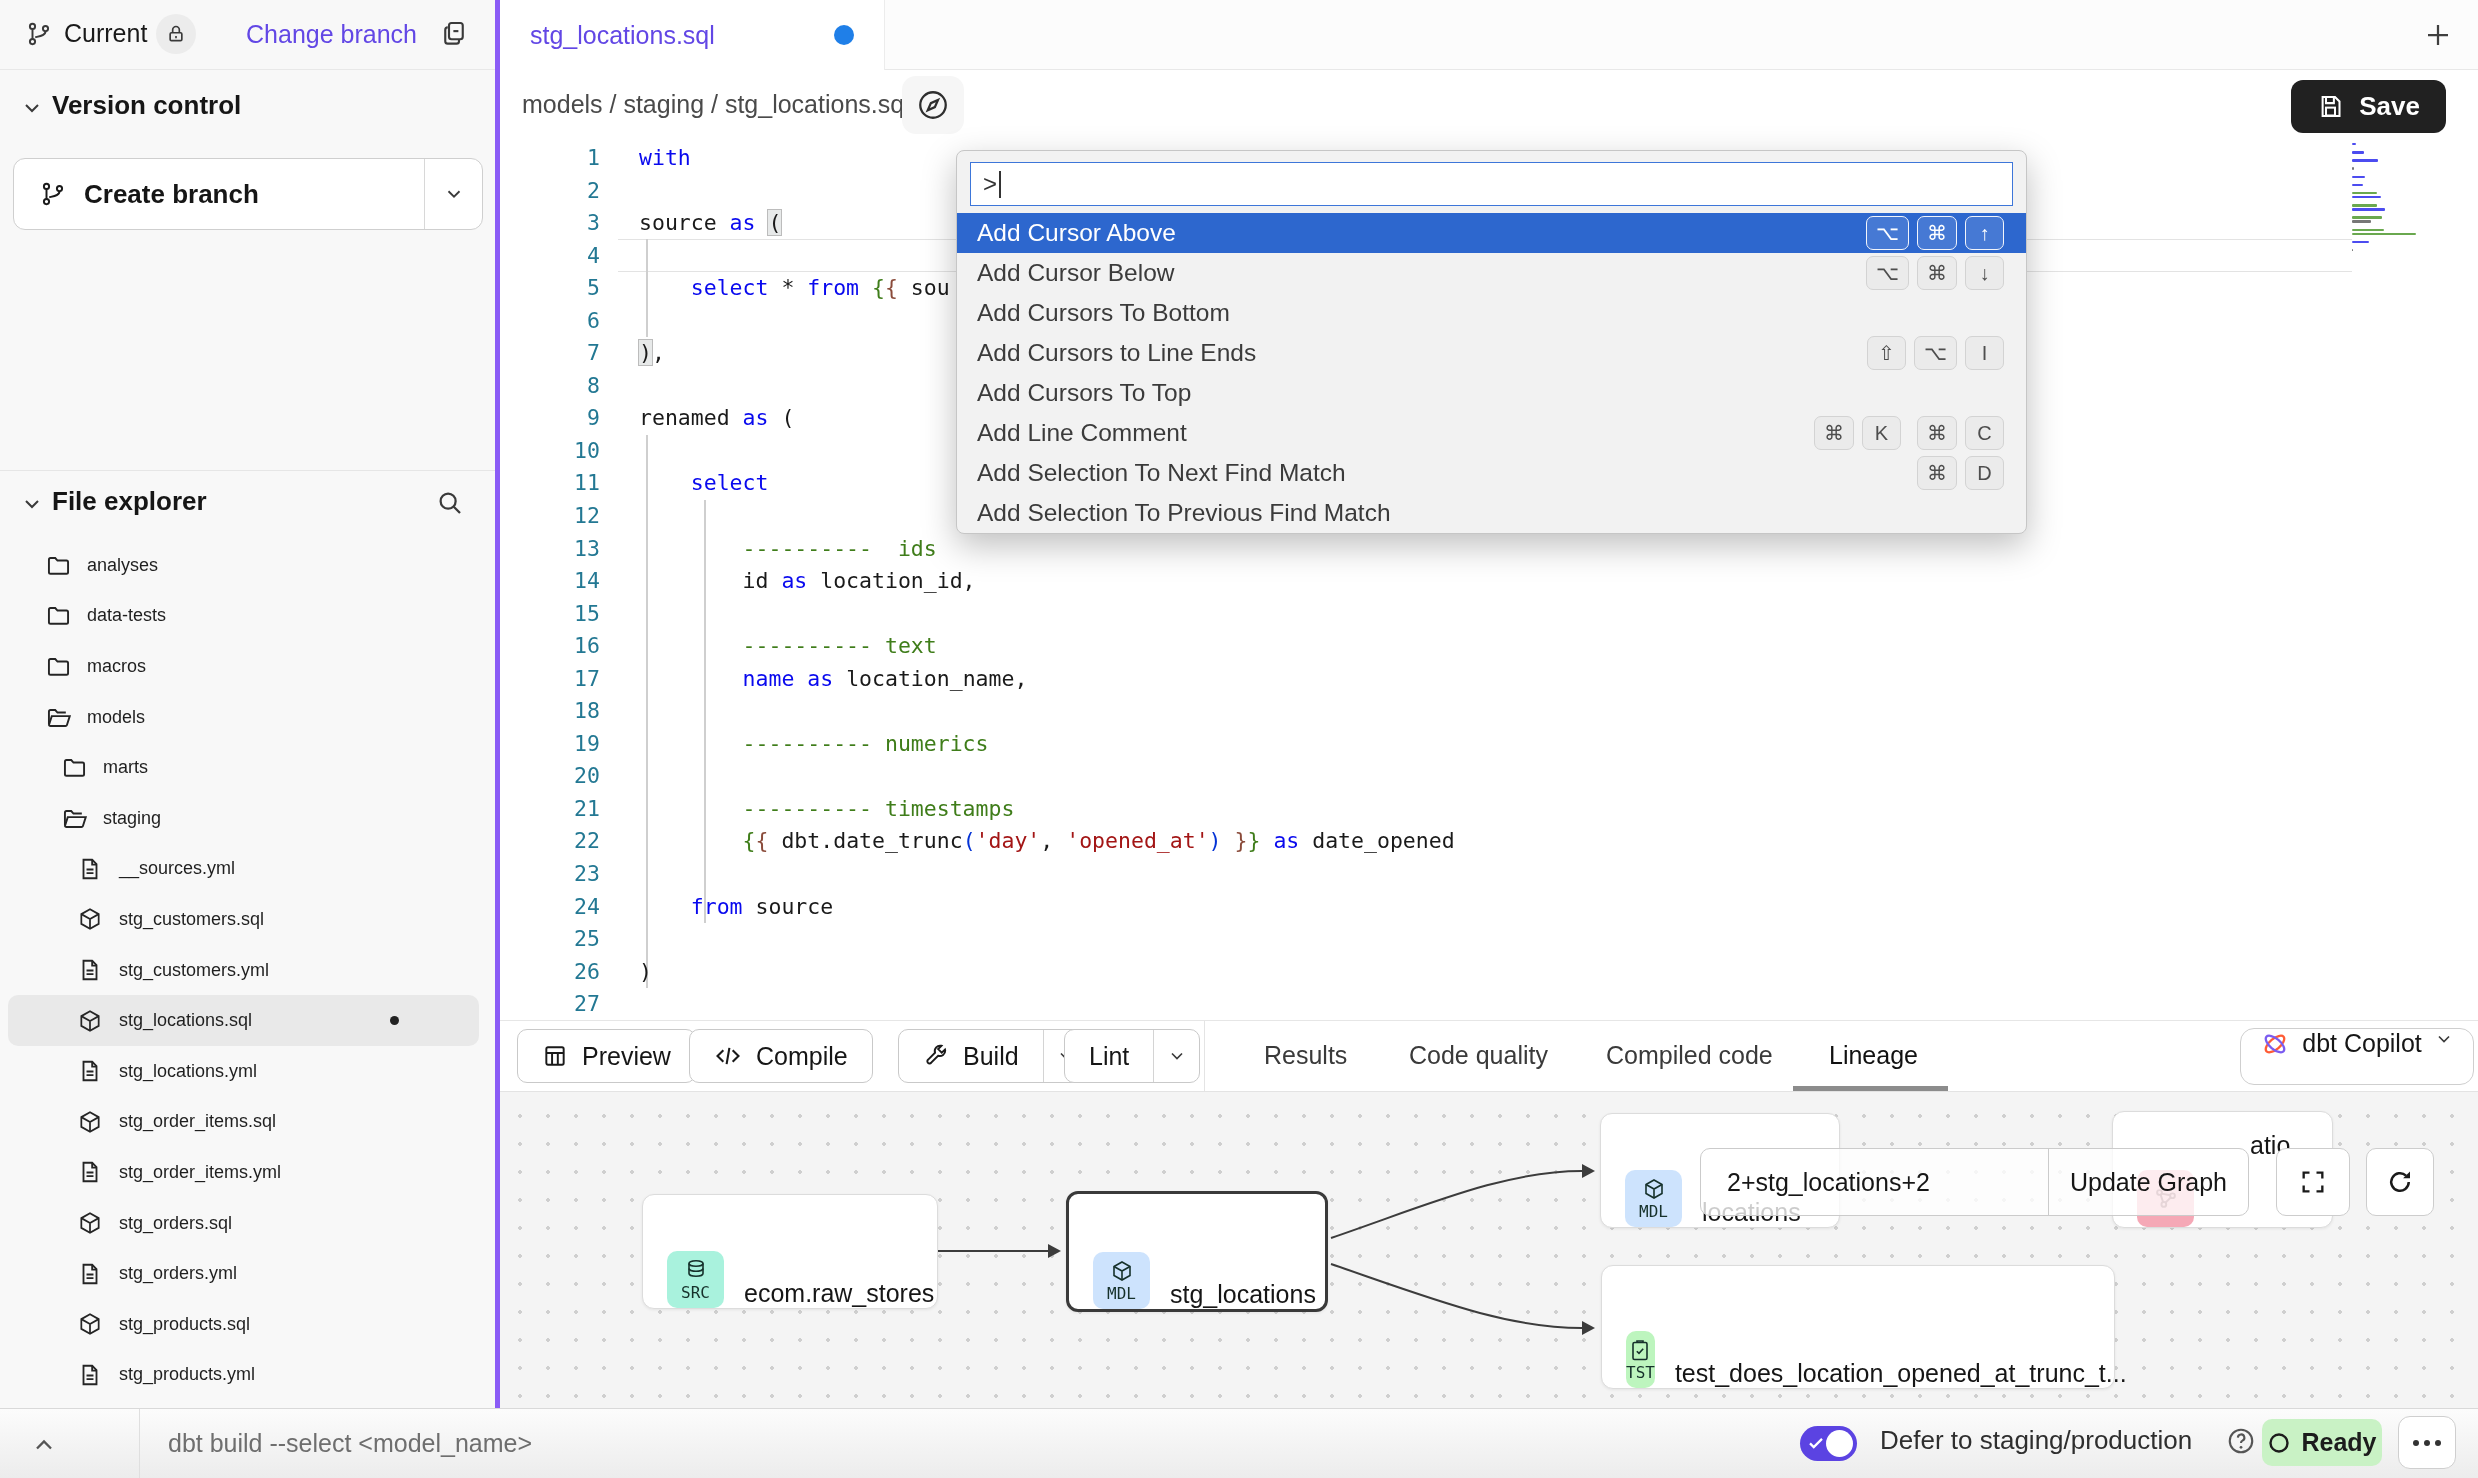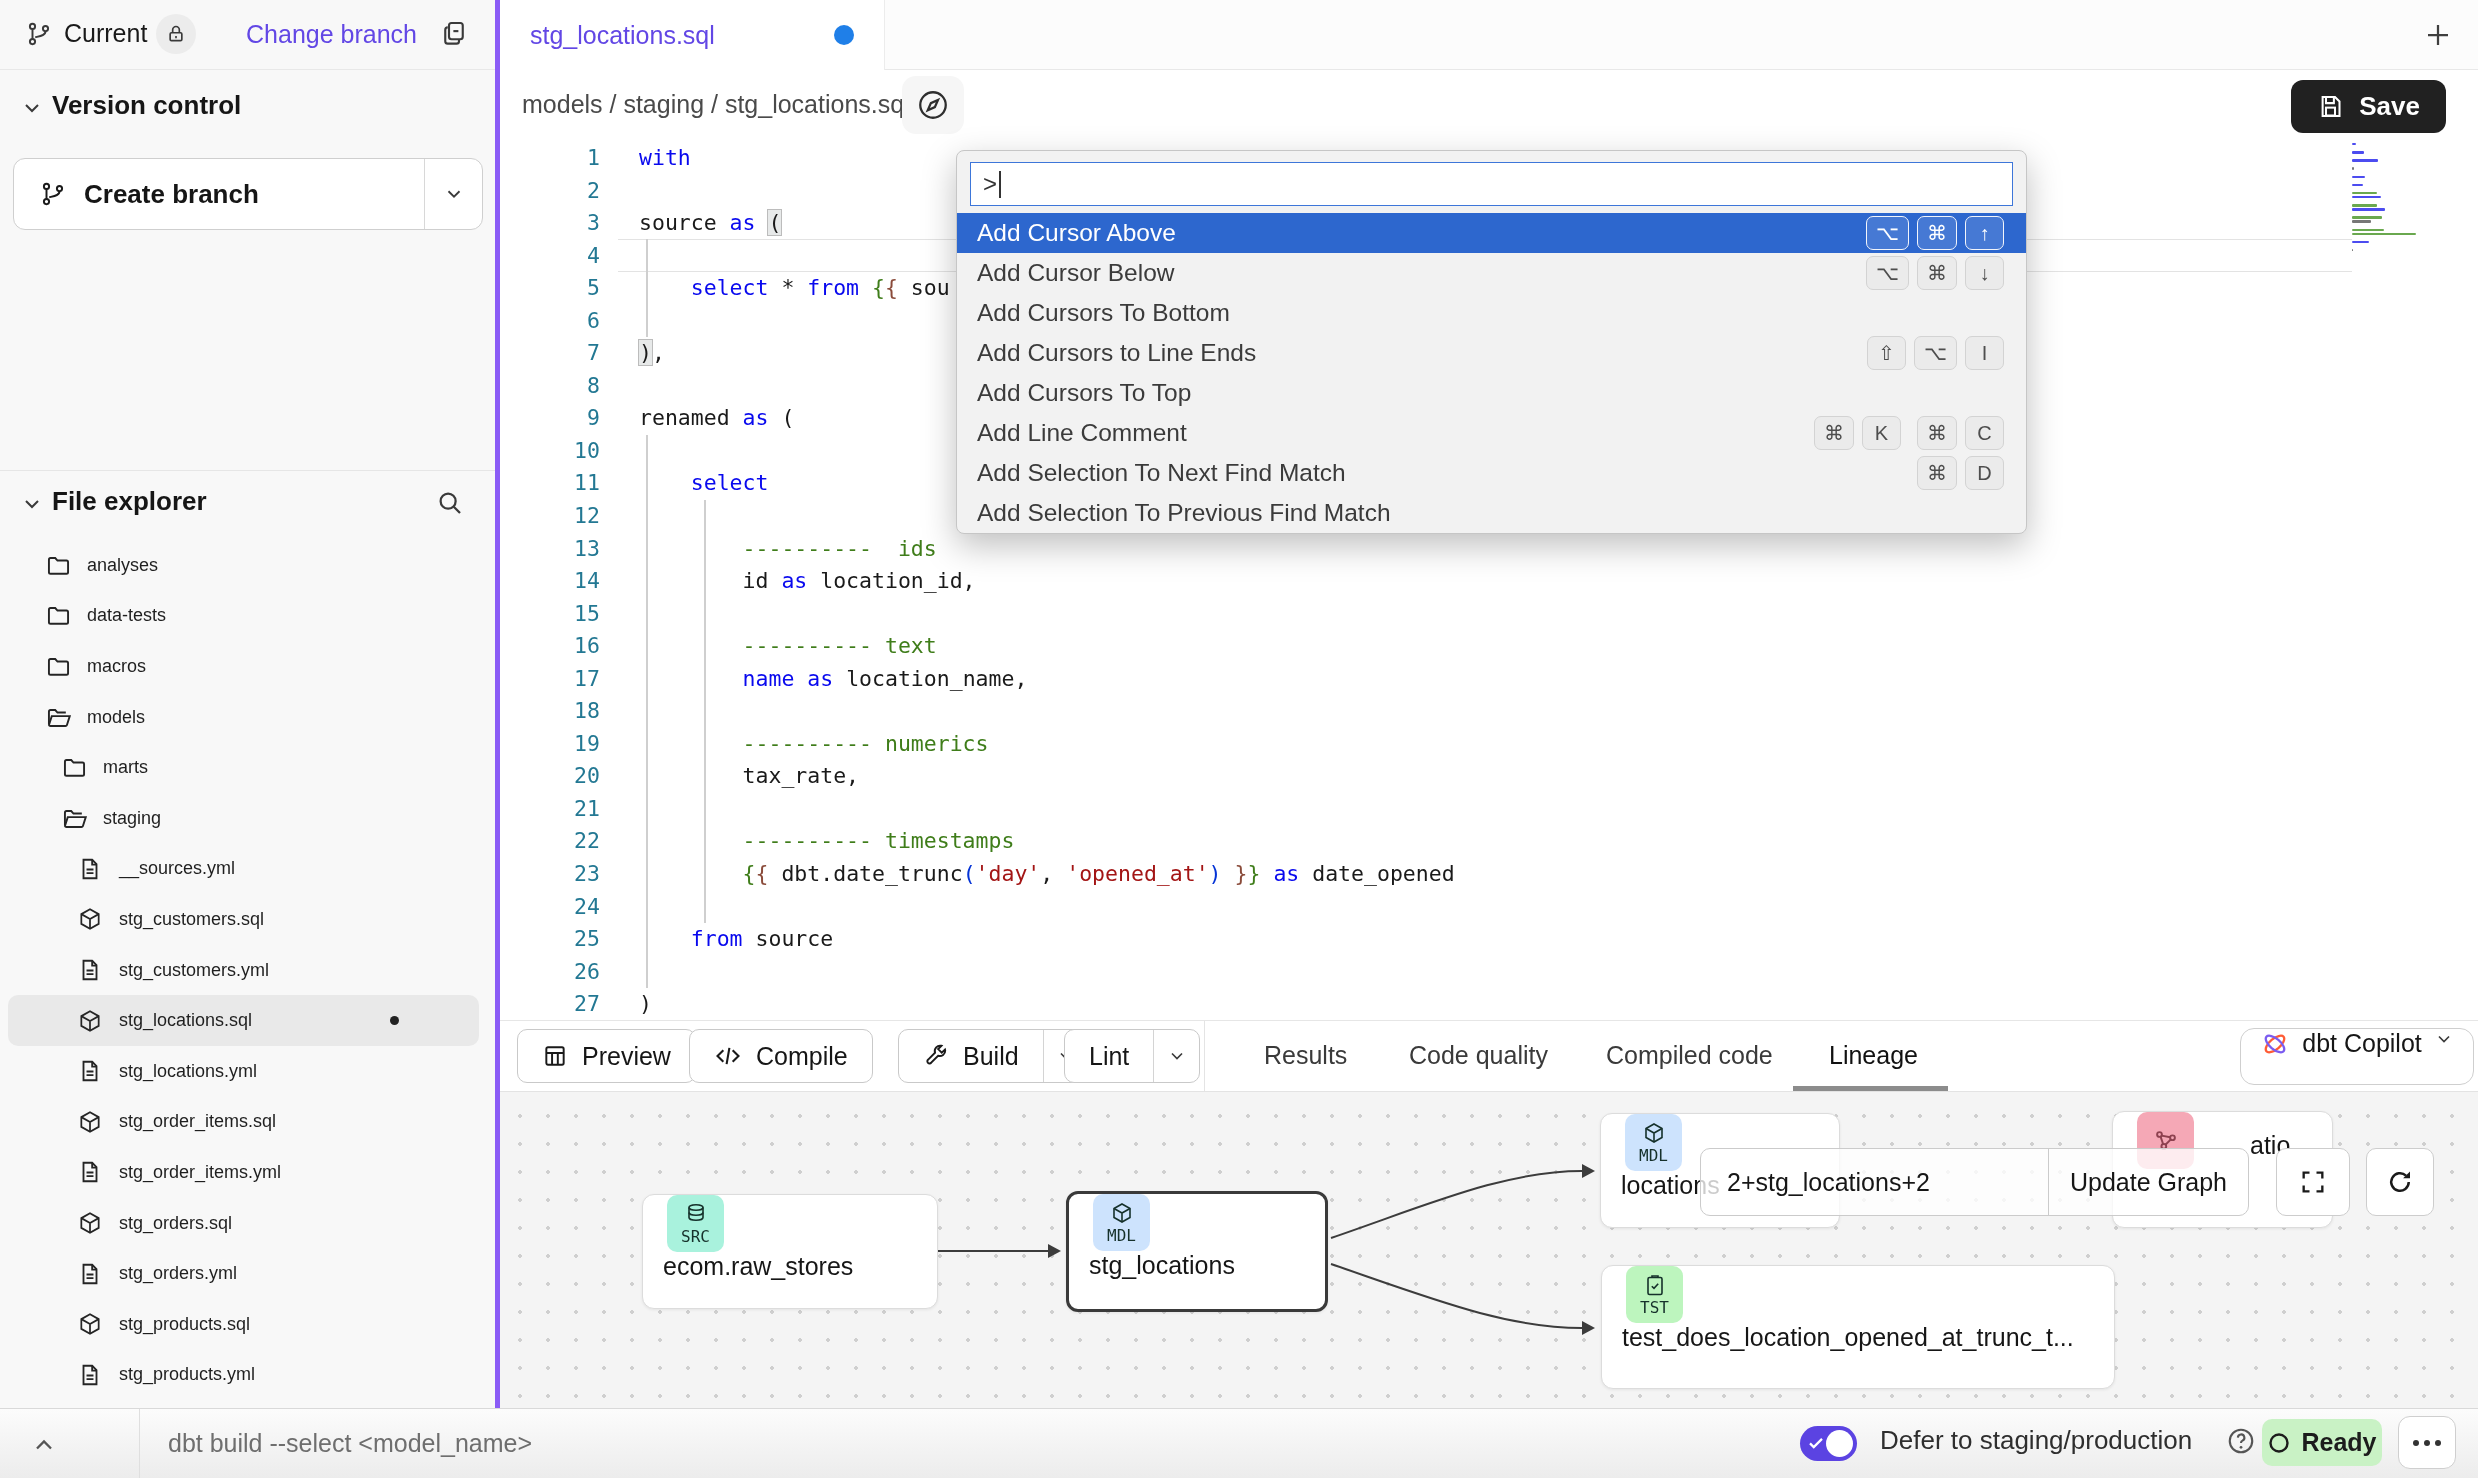--- a/index.html
+++ b/index.html
@@ -99,21 +99,21 @@
   .copilot { position:absolute; left:1740px; top:7px; width:234px; height:57px; background:#fff;
     border:1px solid #CFCFCF; border-radius:14px; display:flex; justify-content:center;
     gap:12px; font-size:25px; font-weight:500; color:#161616; cursor:pointer; }
 
   
   .lineage { position:relative; height:317px; background:#F4F4F4;
     background-image:radial-gradient(#CFCFCF 1.6px, transparent 1.9px); background-size:28px 28px;
     background-position:6px 10px; border-top:1px solid #E3E3E3; overflow:hidden; }
   .edges { position:absolute; inset:0; }
   .node { position:absolute; background:#fff; border:1px solid #DCDCDC; border-radius:12px;
-    box-shadow:0 1px 3px rgba(0,0,0,0.07); display:flex; align-items:flex-start; cursor:pointer;flex-direction:column; }
+    box-shadow:0 1px 3px rgba(0,0,0,0.07); display:flex; align-items:flex-end; cursor:pointer; }
   .node.selected { border:3px solid #3A3A3A; }
   .badge { width:57px; height:57px; border-radius:10px; margin-left:24px; display:flex; flex-direction:column;
     align-items:center; justify-content:center; gap:1px; }
   .badge .btxt { font-size:16px; font-family:"DejaVu Sans Mono", monospace; color:#16312B; }
   .nlabel { margin-left:20px; font-size:25px; color:#161616; white-space:nowrap; }
   .selector { position:absolute; left:1200px; top:56px; width:549px; height:68px; display:flex;
     background:rgba(255,255,255,0.78); border:1px solid #CBCBCB; border-radius:10px; z-index:5; }
   .sel-input { width:347px; display:flex; align-items:center; padding-left:26px; font-size:25px; color:#161616; }
   .sel-btn { flex:1; border-left:1px solid #CBCBCB; display:flex; align-items:center; justify-content:center;
     font-size:25px; font-weight:500; color:#161616; cursor:pointer; }
@@ -458,21 +458,20 @@
           <div class="cl"></div>
           <div class="cl"><span class="s-txt">    </span><span class="s-kw">select</span></div>
           <div class="cl"></div>
           <div class="cl"><span class="s-txt">        </span><span class="s-cmt">----------  ids</span></div>
           <div class="cl"><span class="s-txt">        id </span><span class="s-kw">as </span><span class="s-txt">location_id,</span></div>
           <div class="cl"></div>
           <div class="cl"><span class="s-txt">        </span><span class="s-cmt">---------- text</span></div>
           <div class="cl"><span class="s-txt">        </span><span class="s-kw">name </span><span class="s-kw">as </span><span class="s-txt">location_name,</span></div>
           <div class="cl"></div>
           <div class="cl"><span class="s-txt">        </span><span class="s-cmt">---------- numerics</span></div>
-          <div class="cl"><span class="s-txt">        tax_rate,</span></div>
           <div class="cl"></div>
           <div class="cl"><span class="s-txt">        </span><span class="s-cmt">---------- timestamps</span></div>
           <div class="cl"><span class="s-txt">        </span><span class="s-jo">{</span><span class="s-jb">{</span><span class="s-txt"> dbt.date_trunc</span><span class="s-par">(</span><span class="s-str">'day'</span><span class="s-txt">, </span><span class="s-str">'opened_at'</span><span class="s-par">)</span><span class="s-txt"> </span><span class="s-jb">}</span><span class="s-jo">}</span><span class="s-txt"> </span><span class="s-kw">as </span><span class="s-txt">date_opened</span></div>
           <div class="cl"></div>
           <div class="cl"><span class="s-txt">    </span><span class="s-kw">from </span><span class="s-txt">source</span></div>
           <div class="cl"></div>
           <div class="cl"><span class="s-txt">)</span></div>
         </div>
       <div class="minimap">
           <div class="mm-bar" style="width: 4.4px; background: rgb(76, 76, 240);"></div>

